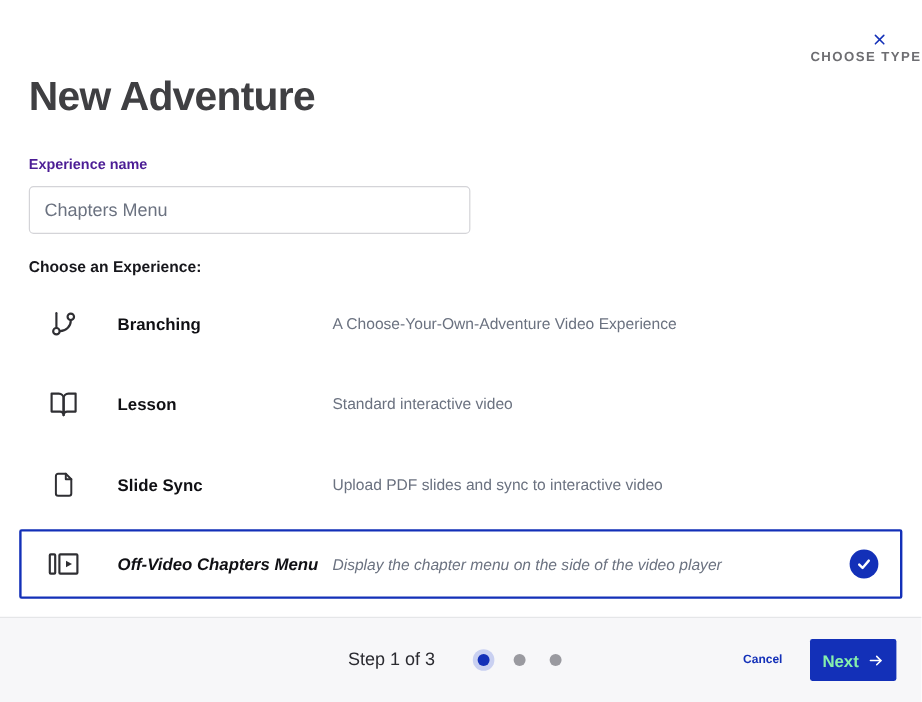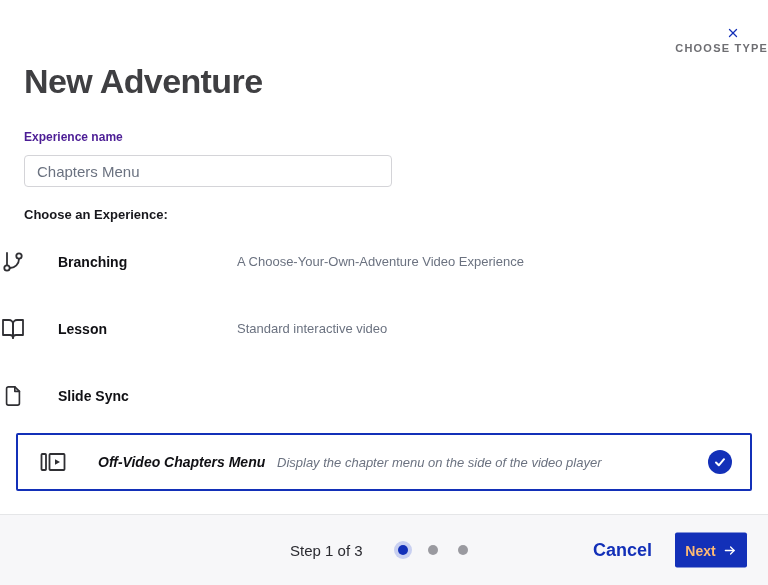--- a/index.html
+++ b/index.html
@@ -12,28 +12,28 @@
              letter-spacing:1.2px; color:#6e6e72; }
   .close-btn { position:absolute; top:24px; right:26px; width:18px; height:18px;
                display:flex; align-items:center; justify-content:center;
                background:none; border:none; cursor:pointer; }
   .page-title { margin:9px 24px 0; font-size:34px; font-weight:700; letter-spacing:-0.6px;
                 color:#3f3f42; line-height:36px; }
 
   .form-area { padding:0 24px; }
   .field-label { display:block; margin-top:31px; font-size:12px; font-weight:700;
                  color:#4c1d95; line-height:15px; }
-  .name-input { margin-top:10px; width:368px; height:32px; border:1px solid #d4d4d8;
+  .name-input { margin-top:10px; width:368px; height:40px; border:1px solid #d4d4d8;
                 border-radius:4px; padding:0 12px; font-size:15px; color:#6b7280;
                 font-family:"Liberation Sans", sans-serif; outline:none; background:#fff; }
   .choose-label { display:block; margin-top:20px; font-size:13px; font-weight:700;
                   color:#17171c; line-height:15px; }
 
   .options { margin-top:6px; }
-  .option-row { display:flex; align-items:center; height:67px; 
+  .option-row { display:flex; align-items:center; height:67px; padding-left:40px;
                 padding-right:24px; cursor:pointer; }
   .option-row.selected { height:58px; margin:4px 16px 0; border:2px solid #1330b8;
                          border-radius:2px; padding-left:22px; padding-right:18px;font-style:italic; }
   .opt-icon { width:26px; height:26px; flex:0 0 26px; margin-right:32px;
               display:flex; align-items:center; justify-content:center; }
   .opt-icon svg { stroke:#2f2f33; fill:none; stroke-width:1.8; stroke-linecap:round;
                   stroke-linejoin:round; }
   .opt-label { flex:0 0 179px; font-size:14px; font-weight:700; color:#101014; }
   .opt-desc { font-size:13px; color:#6b7280; }
   .check-circle { margin-left:auto; width:24px; height:24px; border-radius:50%;
@@ -42,24 +42,24 @@
 
   .footer { position:absolute; left:0; bottom:0; width:768px; height:71px;
             background:#f7f7f9; border-top:1px solid #e5e6e8; }
   .step-text { position:absolute; left:290px; top:50%; transform:translateY(-50%);
                font-size:15px; color:#2b2b31; }
   .dots { position:absolute; left:398px; top:50%; transform:translateY(-50%);
           display:flex; gap:20px; align-items:center; }
   .dot { width:10px; height:10px; border-radius:50%; background:#9a9aa0; }
   .dot.active { background:#1330b8; box-shadow:0 0 0 4px #c9d0f1; }
   .cancel-btn { position:absolute; right:116px; top:50%; transform:translateY(-50%);
-                background:none; border:none; font-size:18px; font-weight:700;
+                background:none; border:none; font-size:10px; font-weight:700;
                 color:#1330b8; cursor:pointer; font-family:"Liberation Sans", sans-serif; }
   .next-btn { position:absolute; right:21px; top:50%; transform:translateY(-50%);
-              width:72px; height:35px; background:#1330b8; color:#fdba74; border:none;
+              width:72px; height:35px; background:#1330b8; color:#86efac; border:none;
               border-radius:2px; font-size:14px; font-weight:700; cursor:pointer;
               display:flex; align-items:center; justify-content:center; gap:7px;
               font-family:"Liberation Sans", sans-serif; }
 </style>
 </head>
 <body>
 
 <div class="modal">
 
   <div class="eyebrow">CHOOSE TYPE</div>
@@ -108,20 +108,21 @@
     </div>
 
     <div class="option-row">
       <span class="opt-icon">
         <svg width="22" height="24" viewBox="0 0 24 24">
           <path d="M14 2H7a2 2 0 0 0-2 2v16a2 2 0 0 0 2 2h10a2 2 0 0 0 2-2V7z"></path>
           <polyline points="14 2 14 7 19 7"></polyline>
         </svg>
       </span>
       <span class="opt-label">Slide Sync</span>
+      <span class="opt-desc">Upload PDF slides and sync to interactive video</span>
     </div>
 
     <div class="option-row selected">
       <span class="opt-icon">
         <svg width="26" height="24" viewBox="0 0 26 24">
           <rect x="1.5" y="4" width="4.5" height="16" rx="0.8"></rect>
           <rect x="9.5" y="4" width="15" height="16" rx="0.8"></rect>
           <path d="M15 9.2 L20 12 L15 14.8 Z" fill="#2f2f33" stroke="none"></path>
         </svg>
       </span>

